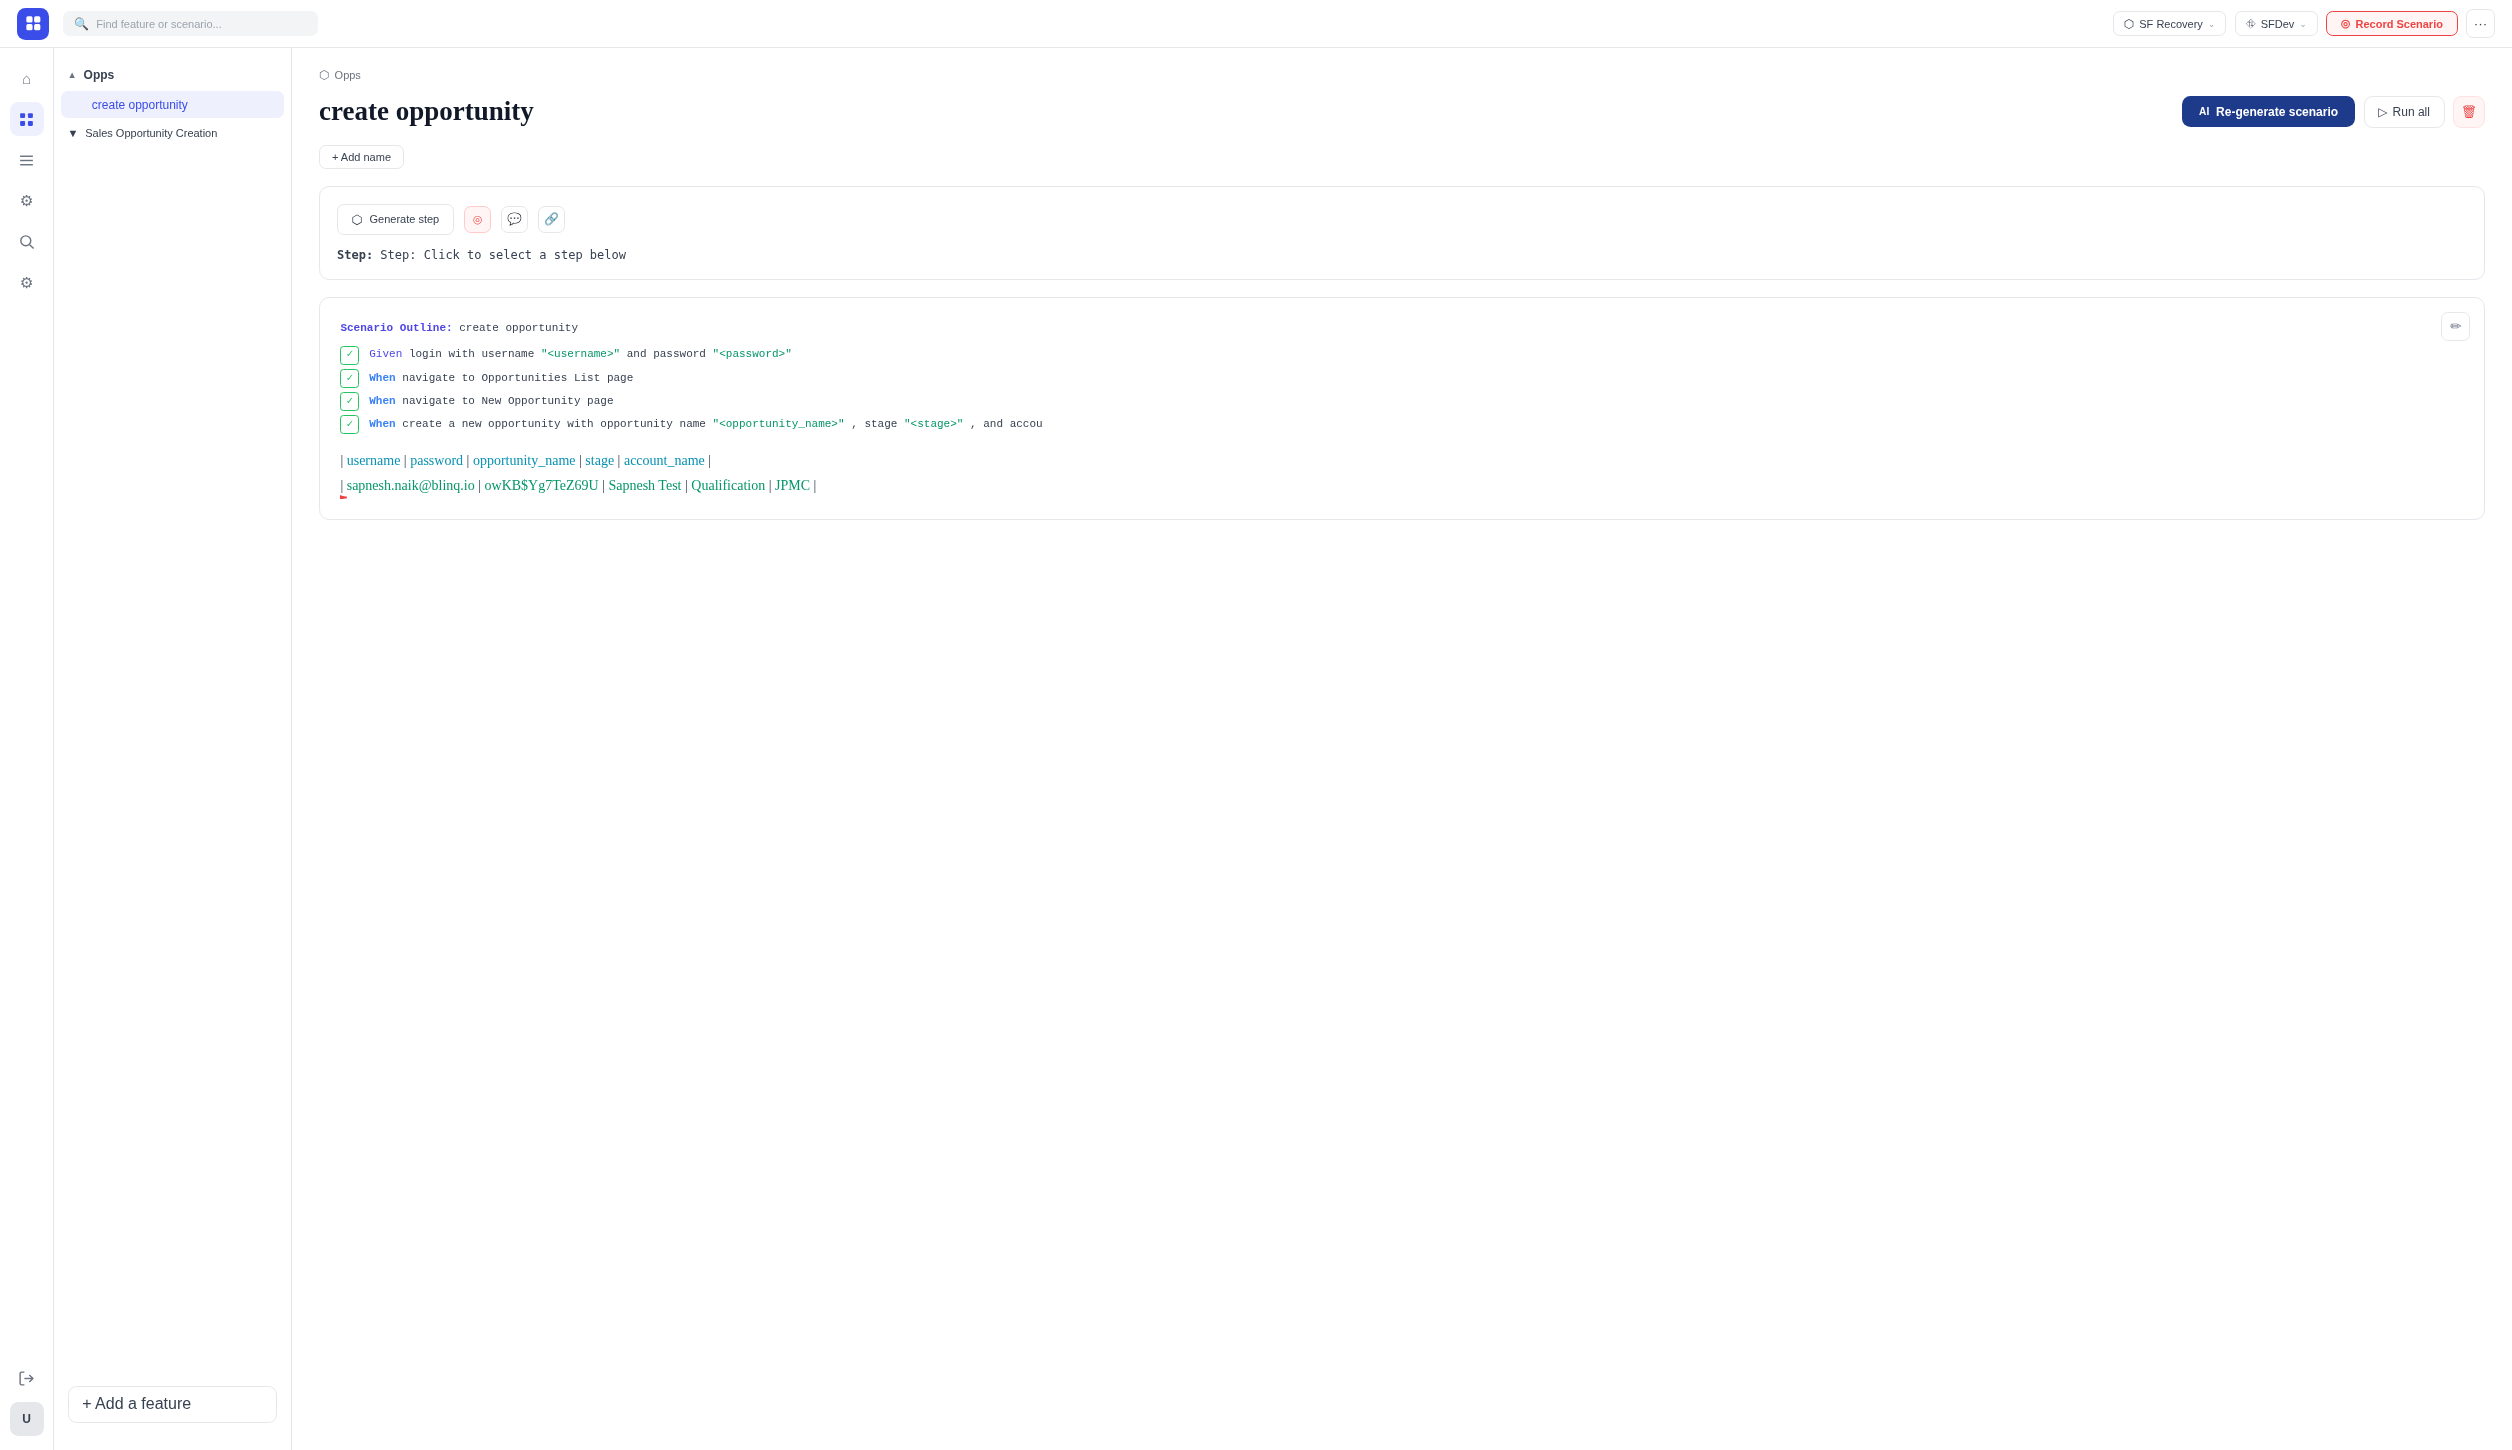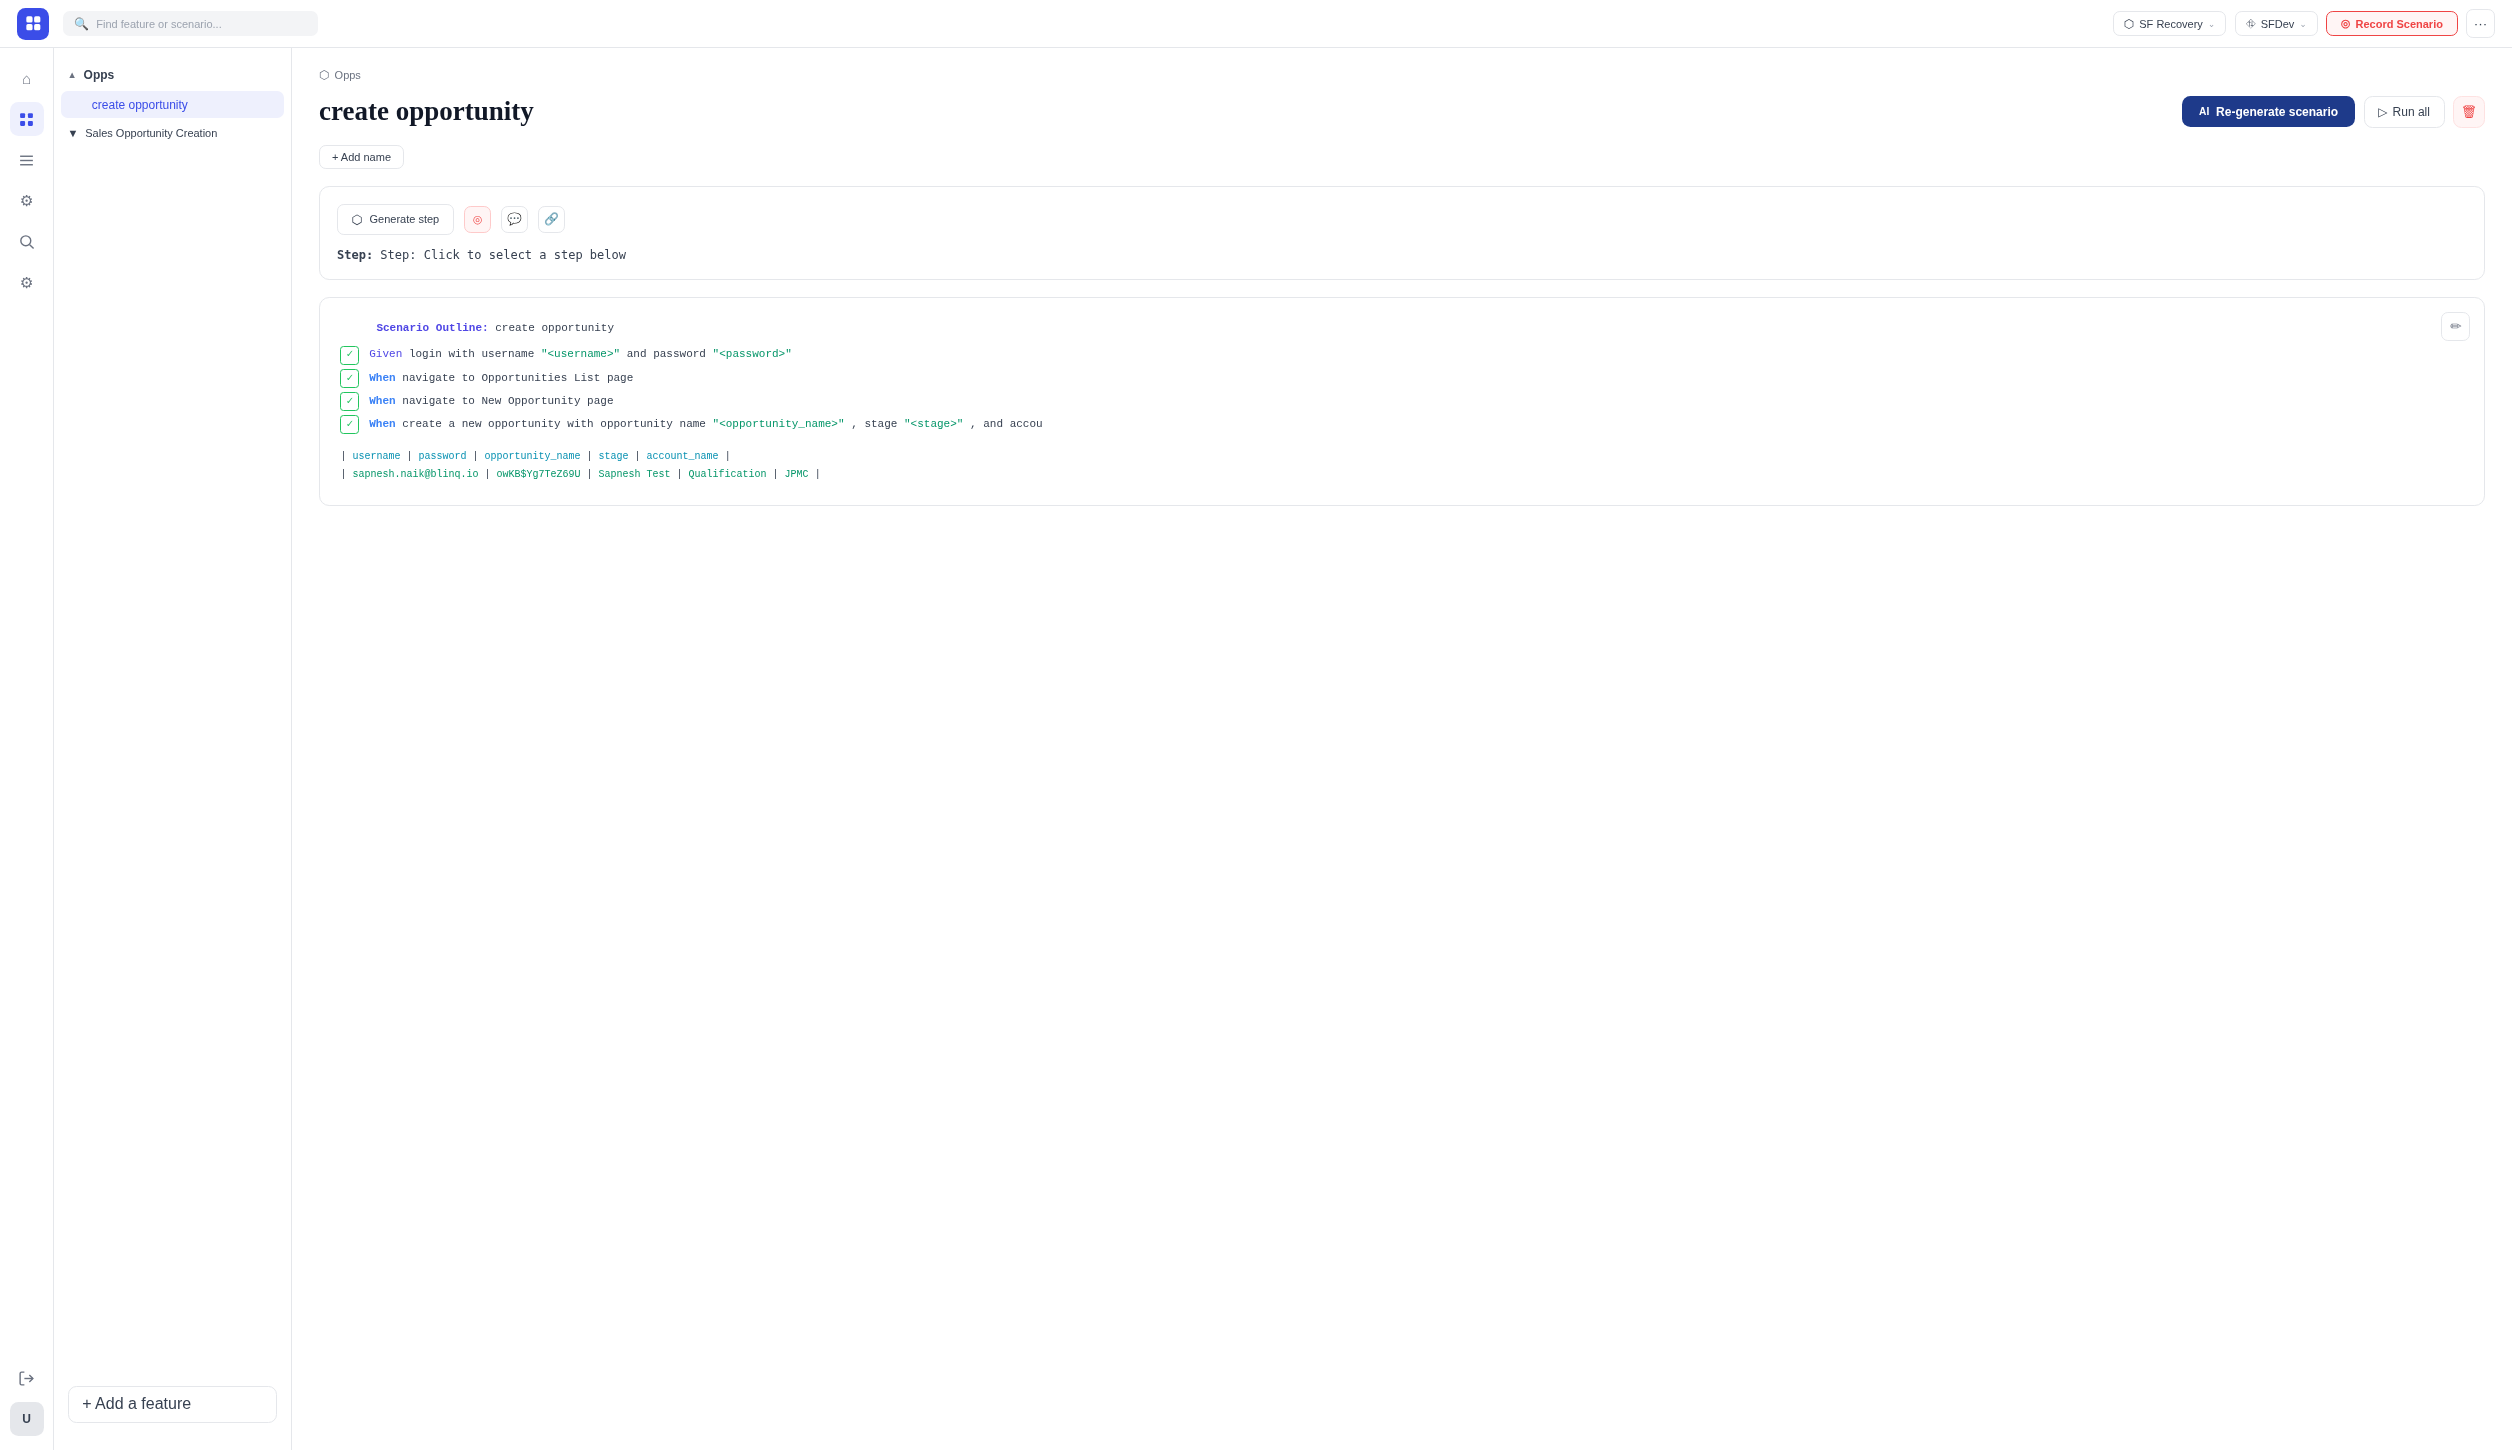--- a/index.html
+++ b/index.html
@@ -197,21 +197,21 @@
     }
     .check-box {
       width: 18.7px; height: 18.7px; border: 1.7px solid #22c55e;
       border-radius: 3.4px; display: flex; align-items: center; justify-content: center;
       flex-shrink: 0; background: #fff;
     }
     .check-box .check { color: #22c55e; font-size: 11px; font-weight: 700; }
 
     
     .examples-section { margin-top: 6.8px; }
-    .examples-row { font-family: Liberation Mono, monospace; font-size: 10px; line-height: 1.8; }
+    .examples-row { font-family: Liberation Serif, serif; font-size: 14px; line-height: 1.8; }
 
     
     .content-area::-webkit-scrollbar { width: 5.1px; }
     .content-area::-webkit-scrollbar-track { background: transparent; }
     .content-area::-webkit-scrollbar-thumb { background: #d1d5db; border-radius: 2.5px; }
 
     .relative { position: relative; }
   </style>
 </head>
 <body>
@@ -354,21 +354,21 @@
         </div>
       </div>
 
       <div class="scenario-block relative">
         <div class="edit-icon-btn">
           <span>✏</span>
         </div>
 
         <div class="scenario-code">
           
-          <div style="margin-bottom: 6.8px; margin-left: 36px;">
+          <div style="margin-bottom: 6.8px;">
             <span class="kw-scenario">Scenario Outline:</span>
             <span class="plain-text"> create opportunity</span>
           </div>
 
           
           <div style="position:relative; display:inline-block; width:100%;">
             
             <svg style="position:absolute; left:-17px; top:110px; width:170px; height:51px; overflow:visible; pointer-events:none;" viewBox="0 0 200 60" width="170" height="51">
               <defs>
                 <marker id="arrowhead" markerWidth="8" markerHeight="6" refX="8" refY="3" orient="auto">

